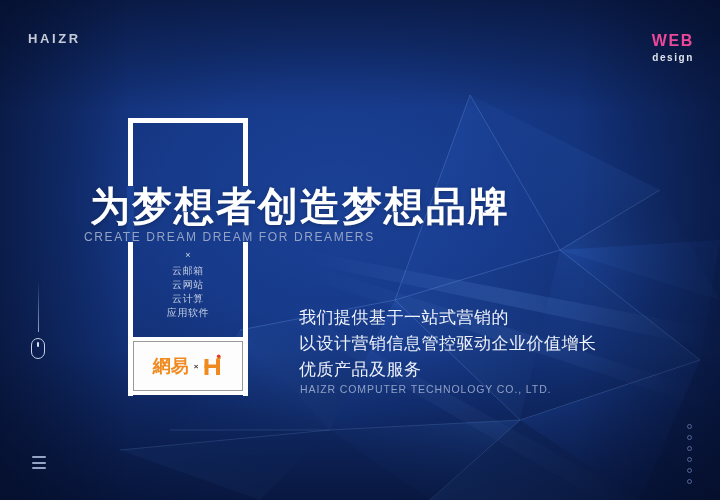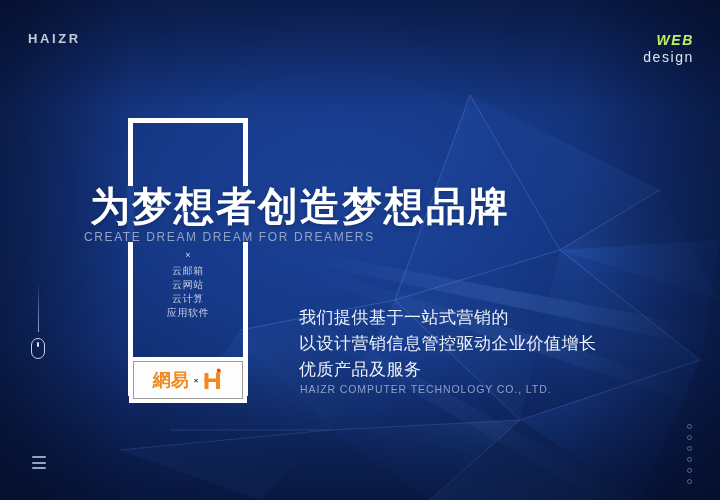--- a/index.html
+++ b/index.html
@@ -44,30 +44,29 @@
     color: #c6cbd8;
   }
   .web-design {
     position: absolute;
     right: 26px;
     top: 32px;
     text-align: right;
     line-height: 17px;
   }
   .web-design .l1 {
-    font-size: 14px;
+    font-size: 16px;
     font-weight: bold;
     letter-spacing: 1.6px;
-    color: #bef264;
-    display: block;
-    font-style: italic;
+    color: #ec4899;
+    display: block;
   }
   .web-design .l2 {
-    font-size: 14px;
-    font-weight: normal;
+    font-size: 10px;
+    font-weight: bold;
     letter-spacing: 1.6px;
     color: #dfe3ec;
     display: block;
   }
 
   
   .frame {
     position: absolute;
     left: 128px;
     top: 118px;
@@ -125,26 +124,25 @@
     font-family: "DejaVu Sans", sans-serif;
     text-align: center;
   }
 
   
   .logo-card {
     position: absolute;
     left: 130px;
     top: 338px;
     width: 116px;
-    height: 44px;
+    height: 56px;
     background: #ffffff;
     border: 3px solid #ffffff;
     box-sizing: border-box;
     box-shadow: 0 0 0 1px #ffffff;
-    margin-top: 20px;
   }
   .logo-card-inner {
     position: absolute;
     inset: 0;
     border: 1px solid #9a9a9a;
     background: #fdfdfd;
     display: flex;
     align-items: center;
     justify-content: center;
     gap: 5px;

